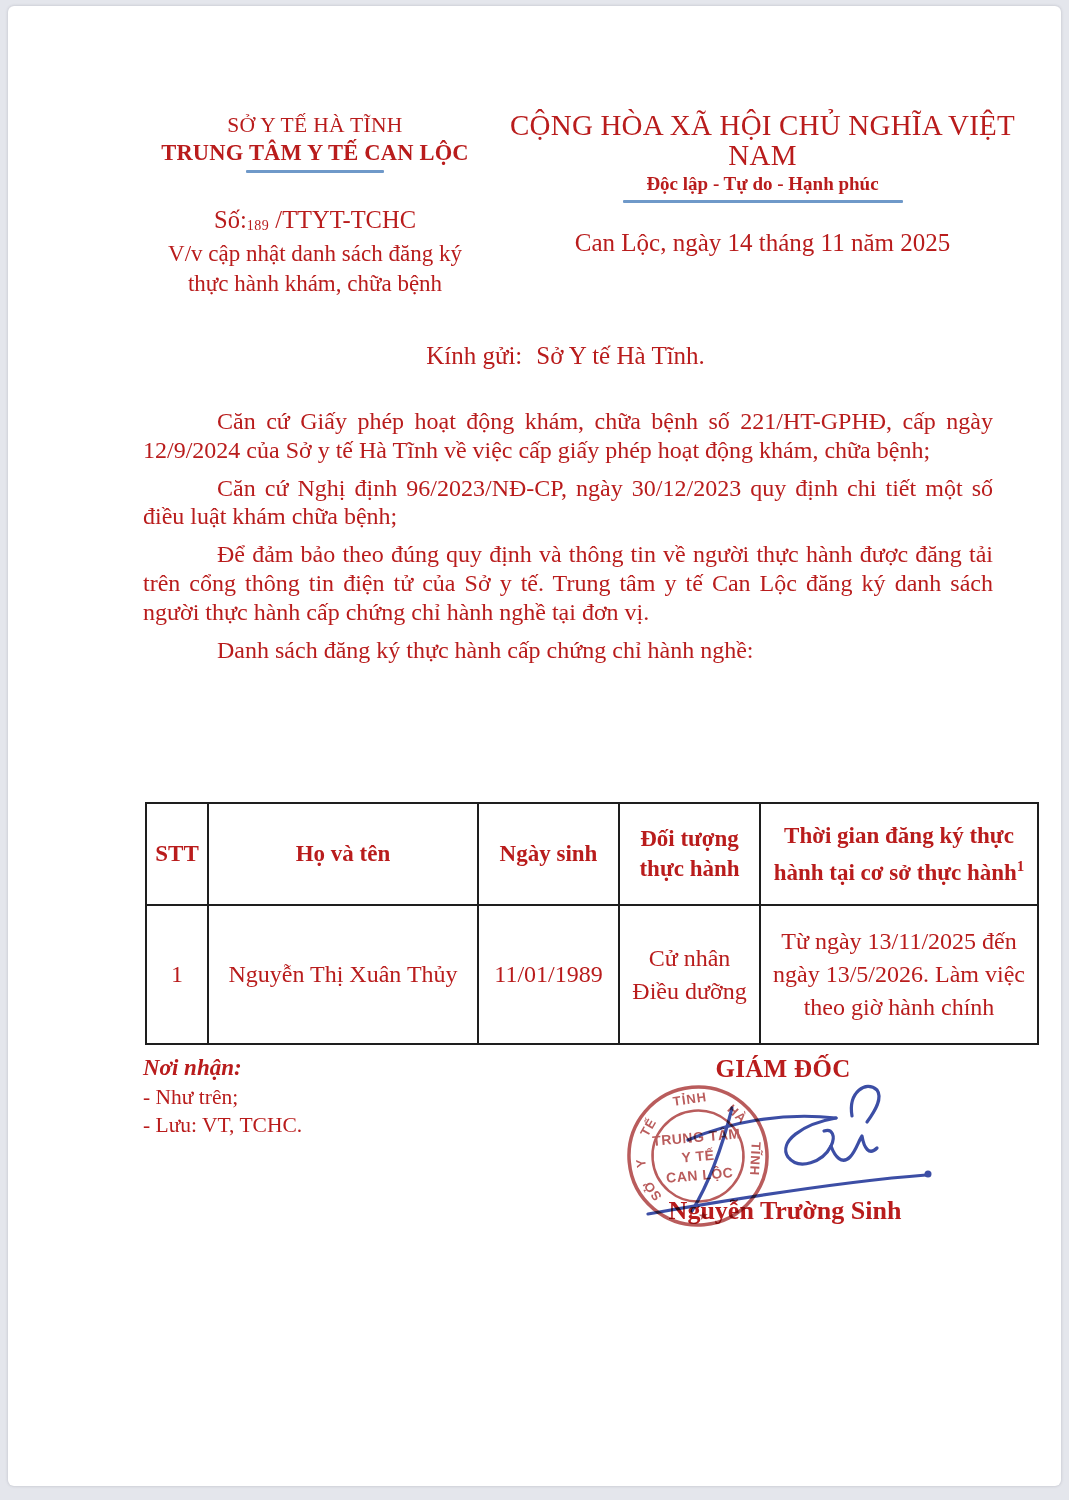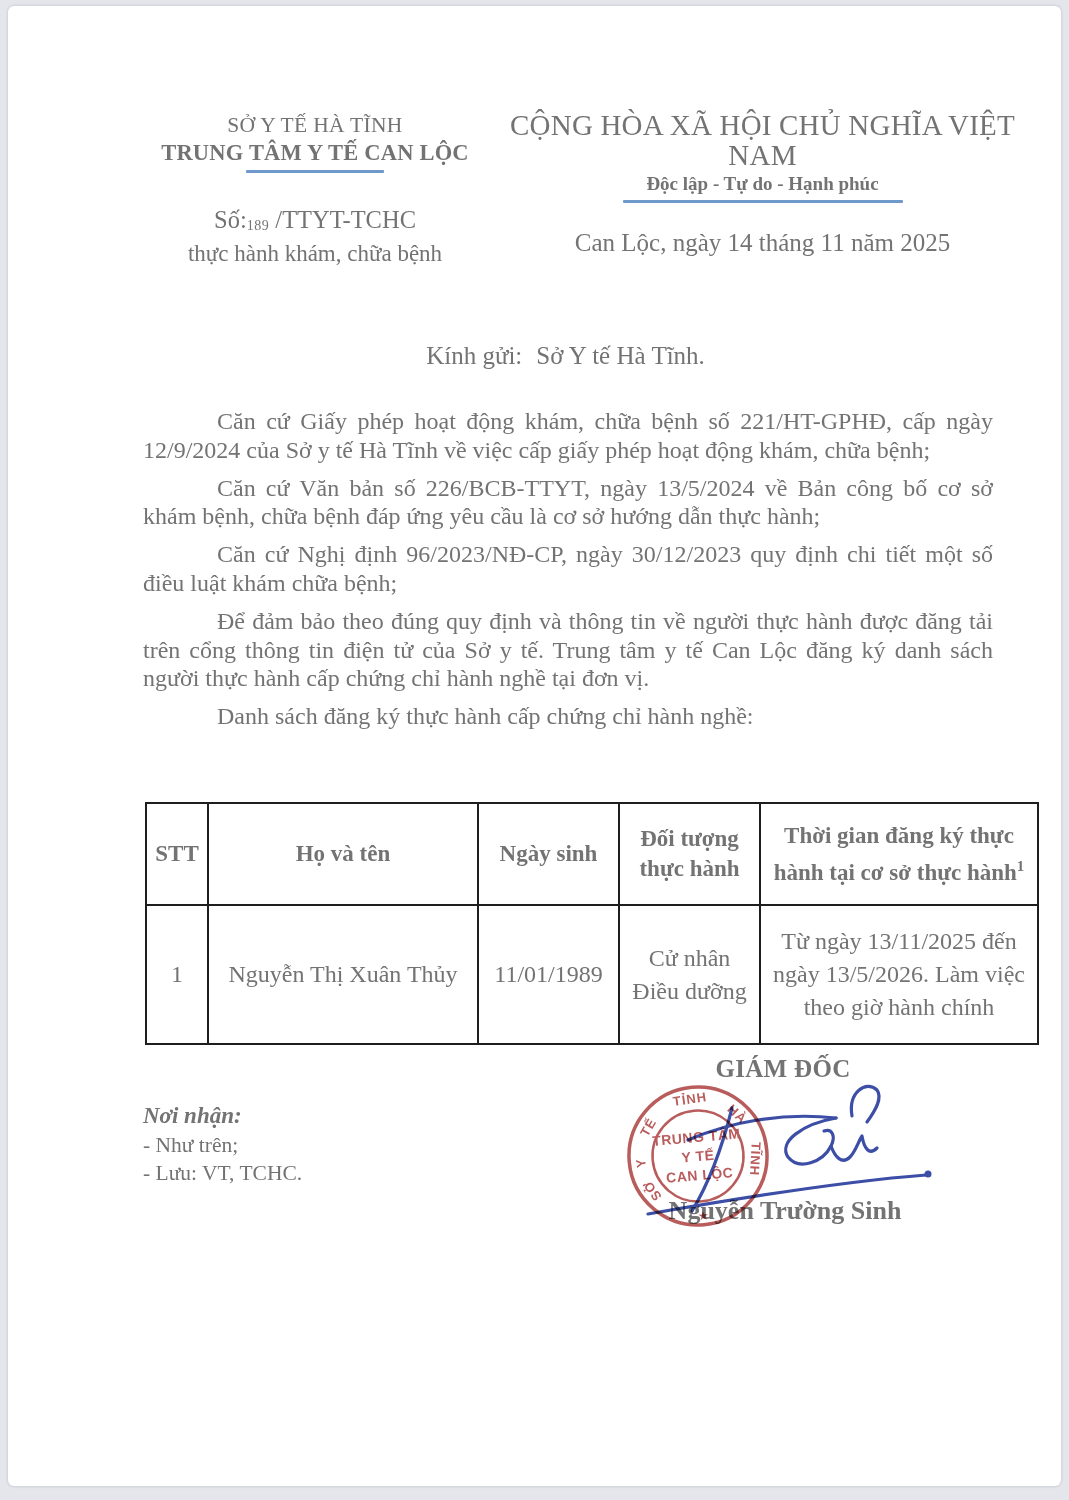--- a/index.html
+++ b/index.html
@@ -1,20 +1,20 @@
 <!DOCTYPE html>
 <html lang="vi"><head>
 <meta charset="utf-8">
 <style>
   html,body{margin:0;padding:0;background:#e8eaef;}
   .canvas{
     position:relative;width:1069px;height:1500px;overflow:hidden;
     background:#e4e6ec;
     font-family:"Liberation Serif","DejaVu Serif",serif;
-    color:#737373;
+    color:#b91c1c;
   }
   .page{
     position:absolute;left:8px;top:6px;right:8px;bottom:14px;
     background:#ffffff;border-radius:6px;
     box-shadow:0 0 3px rgba(60,60,80,.25);
   }
   .abs{position:absolute;}
   
   .hl{left:100px;top:110px;width:430px;text-align:center;}
   .hl-1{font-size:21.5px;line-height:30px;letter-spacing:.3px;}
@@ -41,21 +41,21 @@
   
   .doc-table{left:145px;top:802px;width:892px;border-collapse:collapse;table-layout:fixed;}
   .doc-table th,.doc-table td{
     border:2px solid #1e1e1e;text-align:center;vertical-align:middle;
     padding:4px 7px;overflow:hidden;
   }
   .doc-table th{font-size:23px;line-height:30px;font-weight:bold;height:92px;}
   .doc-table td{font-size:24px;line-height:33px;height:129px;}
   .doc-table sup{font-size:15px;}
   
-  .recipients{left:143px;top:1053px;width:420px;margin-top:48px;}
+  .recipients{left:143px;top:1053px;width:420px;}
   .rcp-label{font-size:23px;line-height:30px;font-weight:bold;font-style:italic;}
   .rcp-item{font-size:21.5px;line-height:28px;}
   .sign-title{left:658px;top:1055px;width:250px;text-align:center;font-size:25px;font-weight:bold;letter-spacing:.3px;}
   .sign-name{left:660px;top:1196px;width:250px;text-align:center;font-size:26px;font-weight:bold;}
   .seal-svg{left:614px;top:1072px;mix-blend-mode:multiply;opacity:.9;}
   .sig-svg{left:622px;top:1078px;mix-blend-mode:multiply;}
   .seal-ring-txt{font-family:"Liberation Sans","DejaVu Sans",sans-serif;font-size:13px;font-weight:bold;letter-spacing:1px;}
   .seal-center-txt{font-family:"Liberation Sans","DejaVu Sans",sans-serif;font-size:14px;font-weight:bold;letter-spacing:.5px;}
   .seal-star{font-size:12px;}
 </style>
@@ -63,35 +63,35 @@
 <body>
 
 <div class="canvas">
   <div class="page"></div>
 
   <div class="abs hl">
     <div class="hl-1">SỞ Y TẾ HÀ TĨNH</div>
     <div class="hl-2">TRUNG TÂM Y TẾ CAN LỘC</div>
     <div class="hl-rule"></div>
     <div class="so-line"><span>Số:</span><span class="so-num">189</span><span> /TTYT-TCHC</span></div>
+    <div class="subject">V/v cập nhật danh sách đăng ký</div>
     <div class="subject">thực hành khám, chữa bệnh</div>
   </div>
 
   <div class="abs hr">
     <div class="hr-1">CỘNG HÒA XÃ HỘI CHỦ NGHĨA VIỆT NAM</div>
     <div class="hr-2">Độc lập - Tự do - Hạnh phúc</div>
     <div class="hr-rule"></div>
     <div class="date">Can Lộc, ngày 14 tháng 11 năm 2025</div>
   </div>
 
   <div class="abs salutation"><span>Kính gửi:</span><span class="sal-to">Sở Y tế Hà Tĩnh.</span></div>
 
   <div class="abs body-block">
     <p>Căn cứ Giấy phép hoạt động khám, chữa bệnh số 221/HT-GPHĐ, cấp ngày 12/9/2024 của Sở y tế Hà Tĩnh về việc cấp giấy phép hoạt động khám, chữa bệnh;</p>
-    <p>Căn cứ Văn bản số 226/BCB-TTYT, ngày 13/5/2024 về Bản công bố cơ sở khám bệnh, chữa bệnh đáp ứng yêu cầu là cơ sở hướng dẫn thực hành;</p>
     <p>Căn cứ Nghị định 96/2023/NĐ-CP, ngày 30/12/2023 quy định chi tiết một số điều luật khám chữa bệnh;</p>
     <p>Để đảm bảo theo đúng quy định và thông tin về người thực hành được đăng tải trên cổng thông tin điện tử của Sở y tế. Trung tâm y tế Can Lộc đăng ký danh sách người thực hành cấp chứng chỉ hành nghề tại đơn vị.</p>
     <p class="no-just">Danh sách đăng ký thực hành cấp chứng chỉ hành nghề:</p>
   </div>
 
   <table class="abs doc-table">
     <colgroup>
       <col style="width:62px">
         <col style="width:270px">
         <col style="width:141px">

